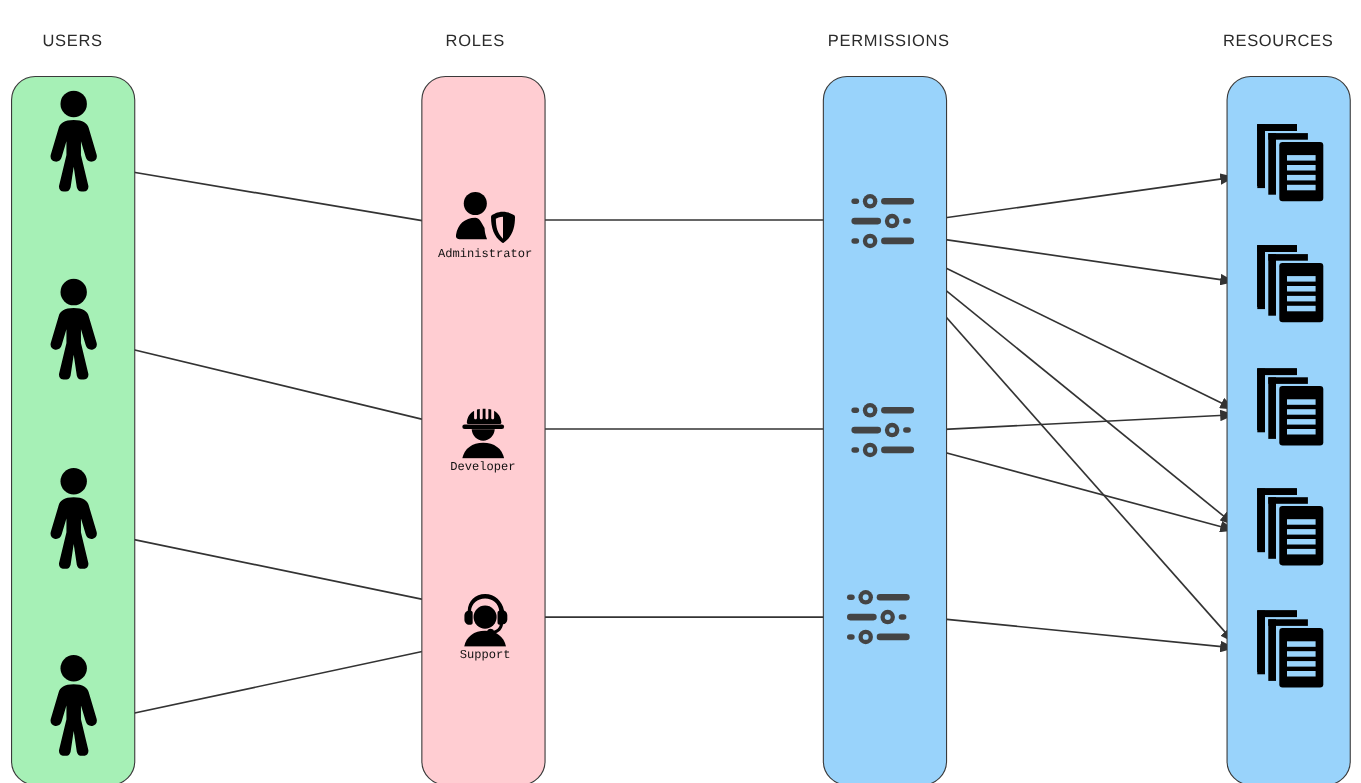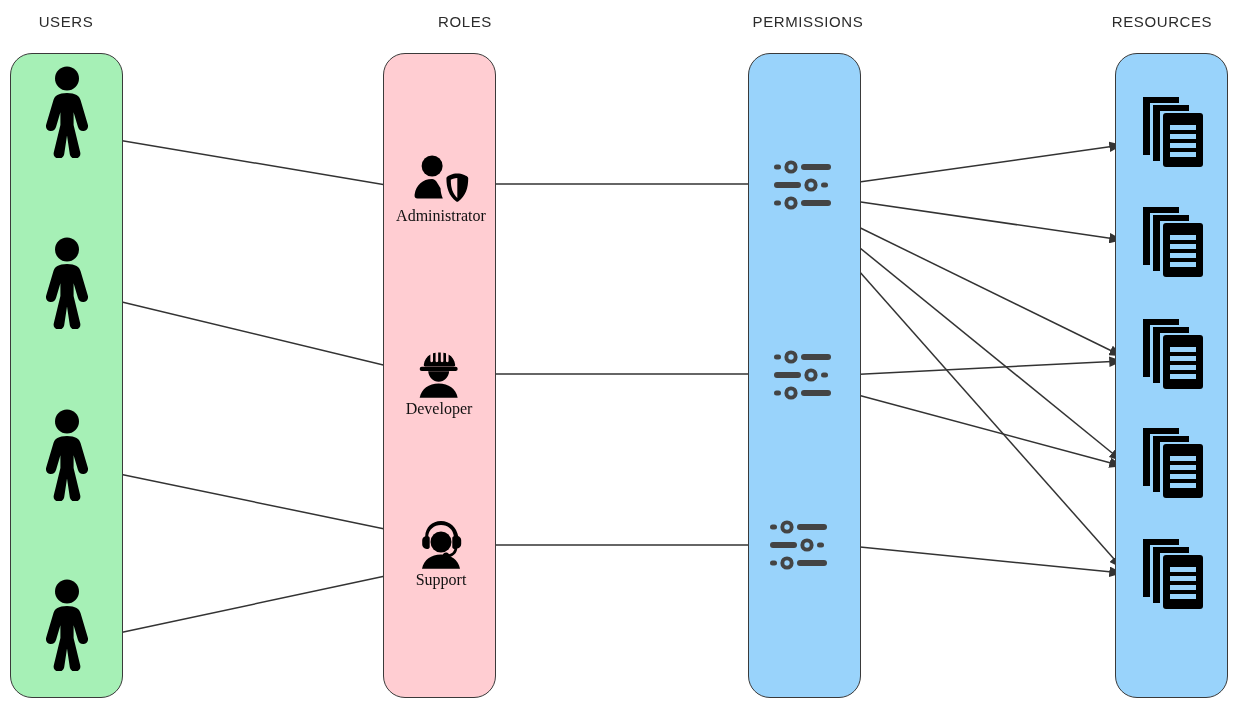--- a/index.html
+++ b/index.html
@@ -1,20 +1,20 @@
 <!DOCTYPE html>
 <html><head>
 <meta charset="utf-8">
 <style>
   html,body{margin:0;padding:0;background:#ffffff;}
   body{
     width:1237px;height:712px;position:relative;overflow:hidden;
     font-family:"Liberation Sans", sans-serif;
   }
-  #stage{position:absolute;left:0;top:0;width:1237px;height:512px;}
+  #stage{position:absolute;left:0;top:16px;width:1237px;height:512px;}
   #edges{position:absolute;left:0;top:0;width:1237px;height:712px;pointer-events:none;}
 
   .col-header{
     position:absolute;
     font-family:"Liberation Sans", sans-serif;
     font-size:15px;
     letter-spacing:0.6px;
     color:#2b2b2b;
     text-align:center;
     white-space:nowrap;
@@ -32,22 +32,22 @@
   .lane-perms{background:#99d3fb;}
   .lane-res{background:#99d3fb;}
 
   .node{
     position:absolute;
     transform:translate(-50%,-50%);
     display:flex;flex-direction:column;align-items:center;justify-content:center;
   }
   .node svg{display:block;}
   .node-label{
-    font-family:Liberation Serif, serif;
-    font-size:16px;
+    font-family:Liberation Mono, monospace;
+    font-size:11px;
     color:#111;
     margin-top:2px;
     white-space:nowrap;
     letter-spacing:0px;
   }
 </style>
 </head>
 <body>
 
 <div id="stage">
@@ -72,21 +72,21 @@
         <line x1="828" y1="222" x2="1122" y2="461" stroke="#333333" stroke-width="1.5" marker-end="url(#arrowhead)"></line>
         <line x1="820" y1="227" x2="1122" y2="568" stroke="#333333" stroke-width="1.5" marker-end="url(#arrowhead)"></line>
         <line x1="845" y1="375" x2="1122" y2="361" stroke="#333333" stroke-width="1.5" marker-end="url(#arrowhead)"></line>
         <line x1="843" y1="391" x2="1122" y2="466" stroke="#333333" stroke-width="1.5" marker-end="url(#arrowhead)"></line>
         <line x1="840" y1="545" x2="1122" y2="573" stroke="#333333" stroke-width="1.5" marker-end="url(#arrowhead)"></line>
       </g>
   </svg>
 
   <div id="headers">
       <div class="col-header" style="left: 66px; top: 13px;">USERS</div>
-      <div class="col-header" style="left: 432px; top: 13px; margin-left: 33px;">ROLES</div>
+      <div class="col-header" style="left: 432px; top: 13px;">ROLES</div>
       <div class="col-header" style="left: 808px; top: 13px; text-align: right;">PERMISSIONS</div>
       <div class="col-header" style="left: 1162px; top: 13px;">RESOURCES</div>
     </div>
   <div id="lanes">
       <div class="lane lane-users" style="left: 10px; top: 53px; width: 113px; height: 645px; background: rgb(166, 240, 182); border-color: rgb(58, 58, 58);"></div>
       <div class="lane lane-roles" style="left: 383px; top: 53px; width: 113px; height: 645px; background: rgb(255, 205, 210); border-color: rgb(58, 58, 58);"></div>
       <div class="lane lane-perms" style="left: 748px; top: 53px; width: 113px; height: 645px; background: rgb(153, 211, 251); border-color: rgb(58, 58, 58);"></div>
       <div class="lane lane-res" style="left: 1115px; top: 53px; width: 113px; height: 645px; background: rgb(153, 211, 251); border-color: rgb(58, 58, 58);"></div>
     </div>
   <div id="nodes">

